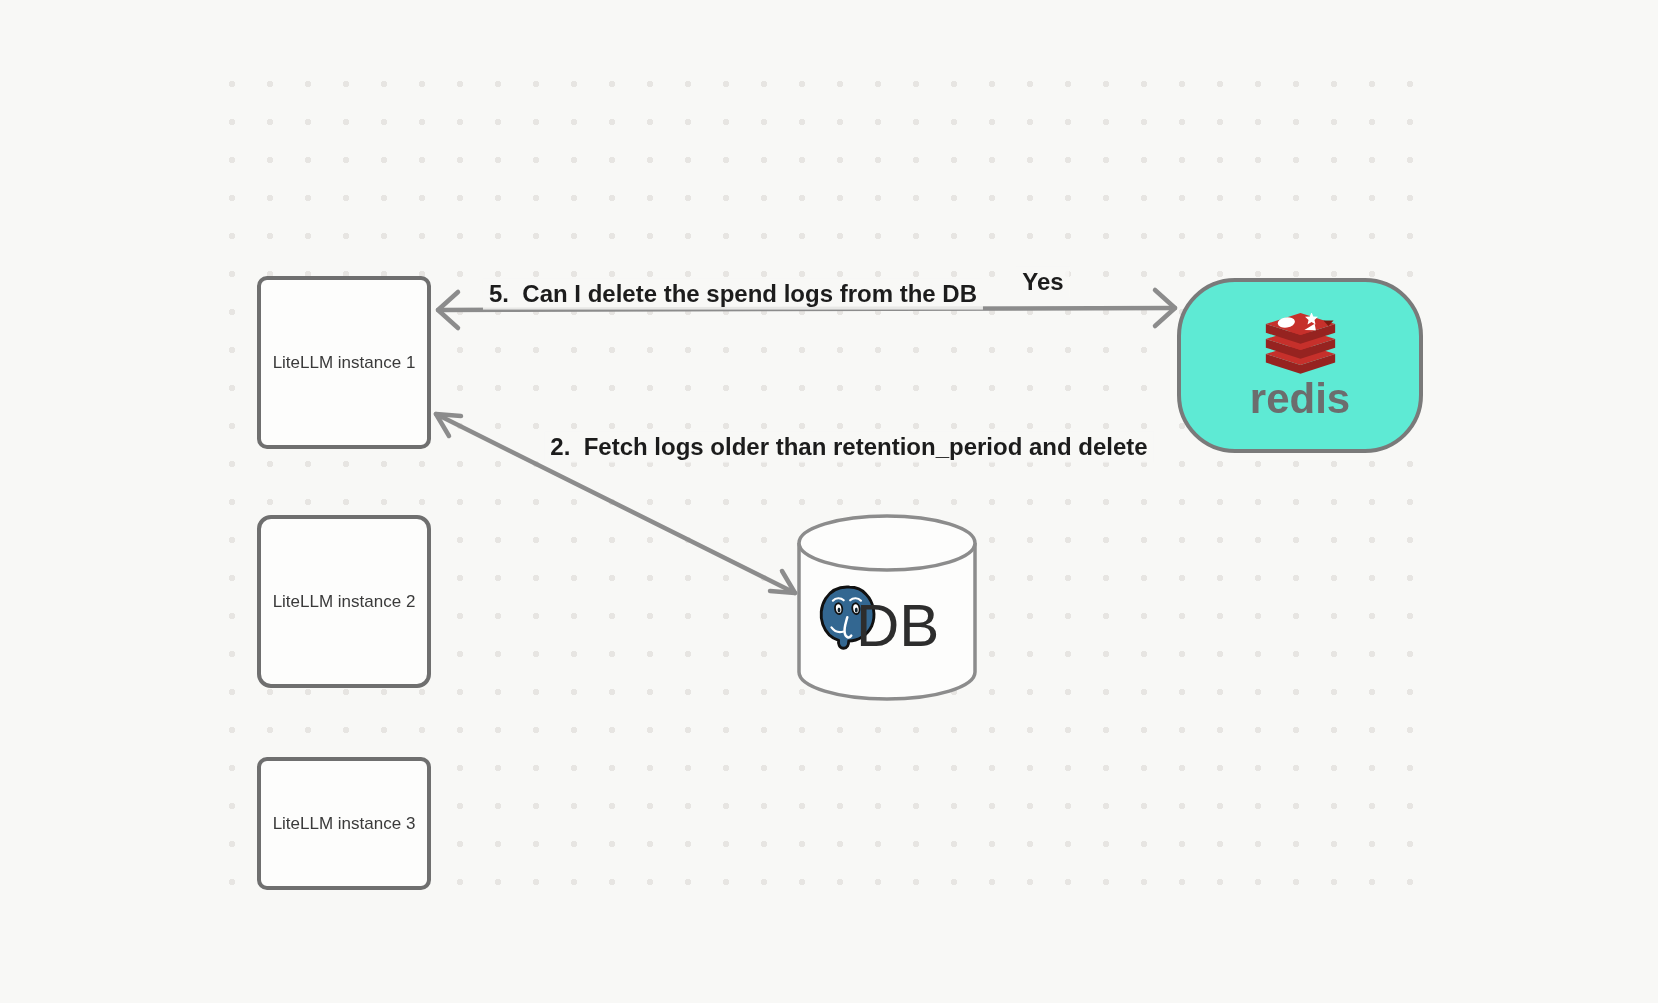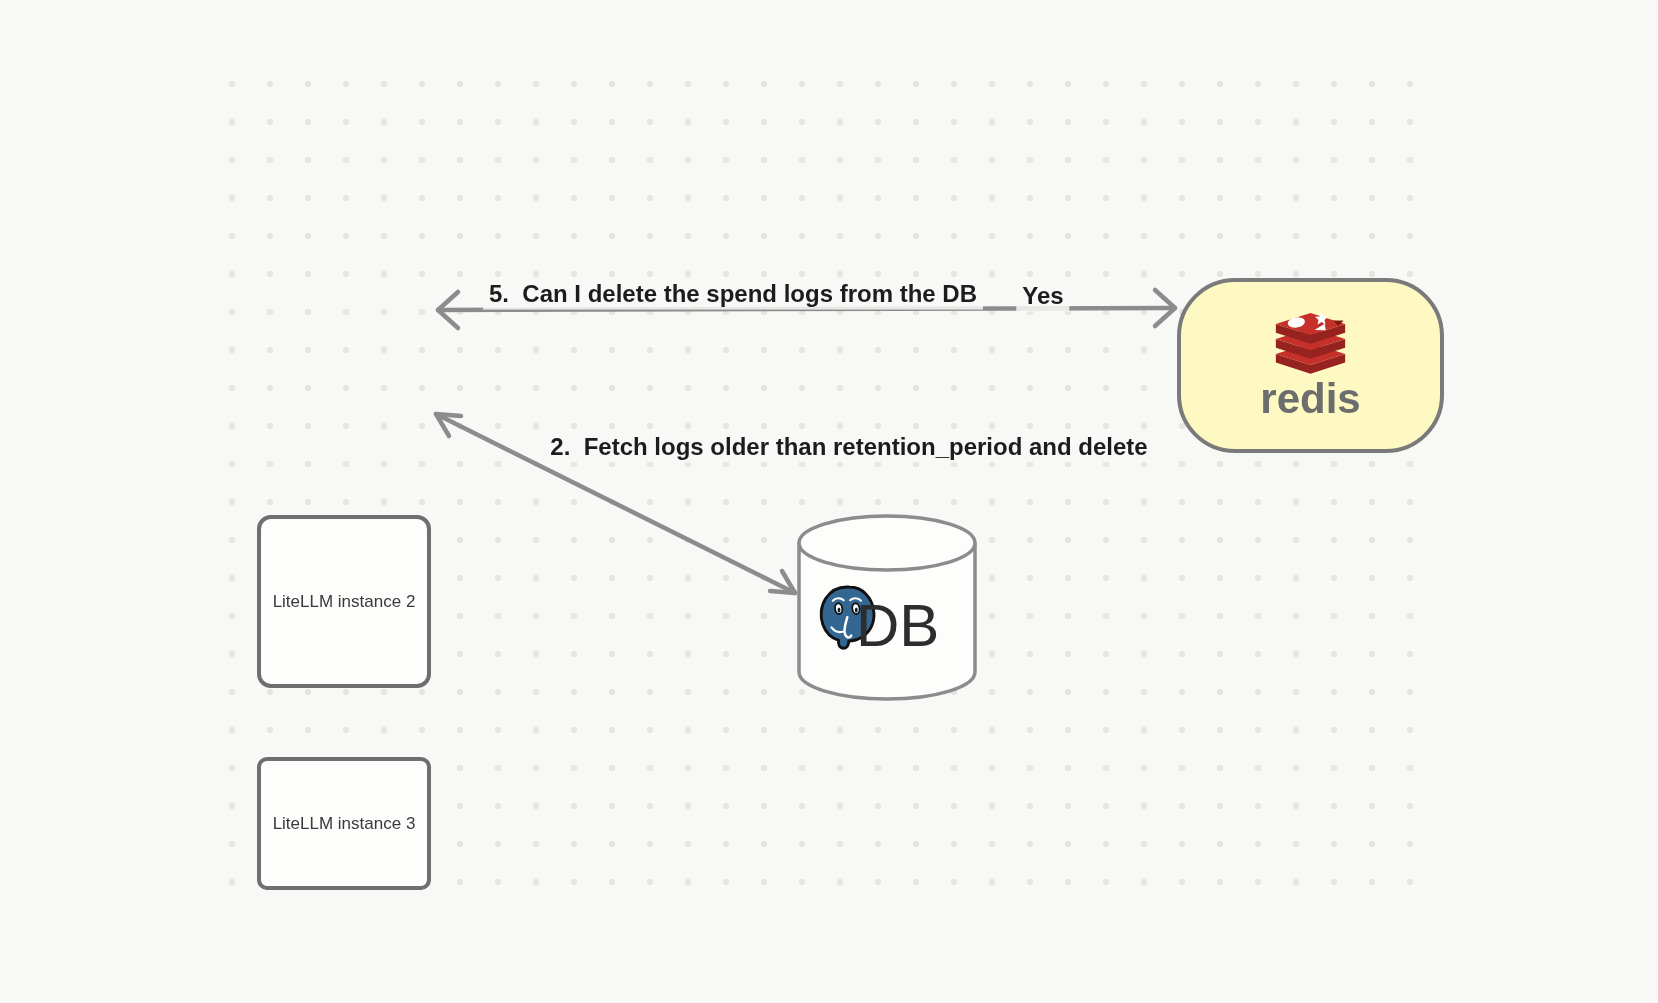--- a/index.html
+++ b/index.html
@@ -28,22 +28,22 @@
     border-radius:10px;
     display:flex;align-items:center;justify-content:center;
     font-size:17px;color:#3a3a3a;
     text-align:center;
   }
   .node-1{left:257px;top:276px;}
   .node-2{left:257px;top:515px;border-radius:14px;}
   .node-3{left:257px;top:757px;height:133px;}
   .redis-node{
     position:absolute;
-    left:1177px;top:278px;width:267px;height:175px;
-    background:#fef9c3;
+    left:1177px;top:278px;width:246px;height:175px;
+    background:#5eead4;
     border:4px solid #7a7a7a;
     border-radius:58px;
     display:flex;flex-direction:column;align-items:center;justify-content:center;
   }
   .redis-logo{width:79px;height:63px;margin-top:2px;}
   .redis-word{
     font-size:42px;font-weight:700;color:#6c6d6d;
     letter-spacing:0px;line-height:1;margin-top:2px;
   }
   .cylinder-svg{position:absolute;left:795px;top:512px;}
@@ -55,21 +55,21 @@
   .edge-label{
     position:absolute;
     transform:translate(-50%,-50%);
     font-size:24px;font-weight:700;color:#1c1c1c;
     white-space:pre;
     background:rgba(248,248,246,0.85);
     padding:1px 6px;
     line-height:1.2;
   }
   .label-ask{left:733px;top:294px;}
-  .label-yes{left:1043px;top:296px;text-align:center;}
+  .label-yes{left:1043px;top:282px;text-align:center;}
   .label-fetch{left:849px;top:447px;}
 </style>
 </head>
 <body>
 
 <div class="canvas">
 
   <div class="dot-grid"></div>
 
   <svg class="connector-layer" viewBox="0 0 1658 1003" fill="none" stroke="#8c8c8c" stroke-width="4.5" stroke-linecap="round" stroke-linejoin="round">
@@ -78,20 +78,23 @@
       <path d="M458,292 L438,310 L458,328"></path>
       <path d="M1155,290 L1175,308 L1155,326"></path>
     </g>
     <g>
       <path d="M436,414 L795,593"></path>
       <path d="M449,436 L436,414 L461,416"></path>
       <path d="M782,571 L795,593 L770,591"></path>
     </g>
   </svg>
 
+  <div class="node node-1">
+    <span>LiteLLM instance 1</span>
+  </div>
   <div class="node node-2">
     <span>LiteLLM instance 2</span>
   </div>
   <div class="node node-3">
     <span>LiteLLM instance 3</span>
   </div>
 
   <div class="redis-node">
     <svg class="redis-logo" viewBox="0 0 100 80">
 

